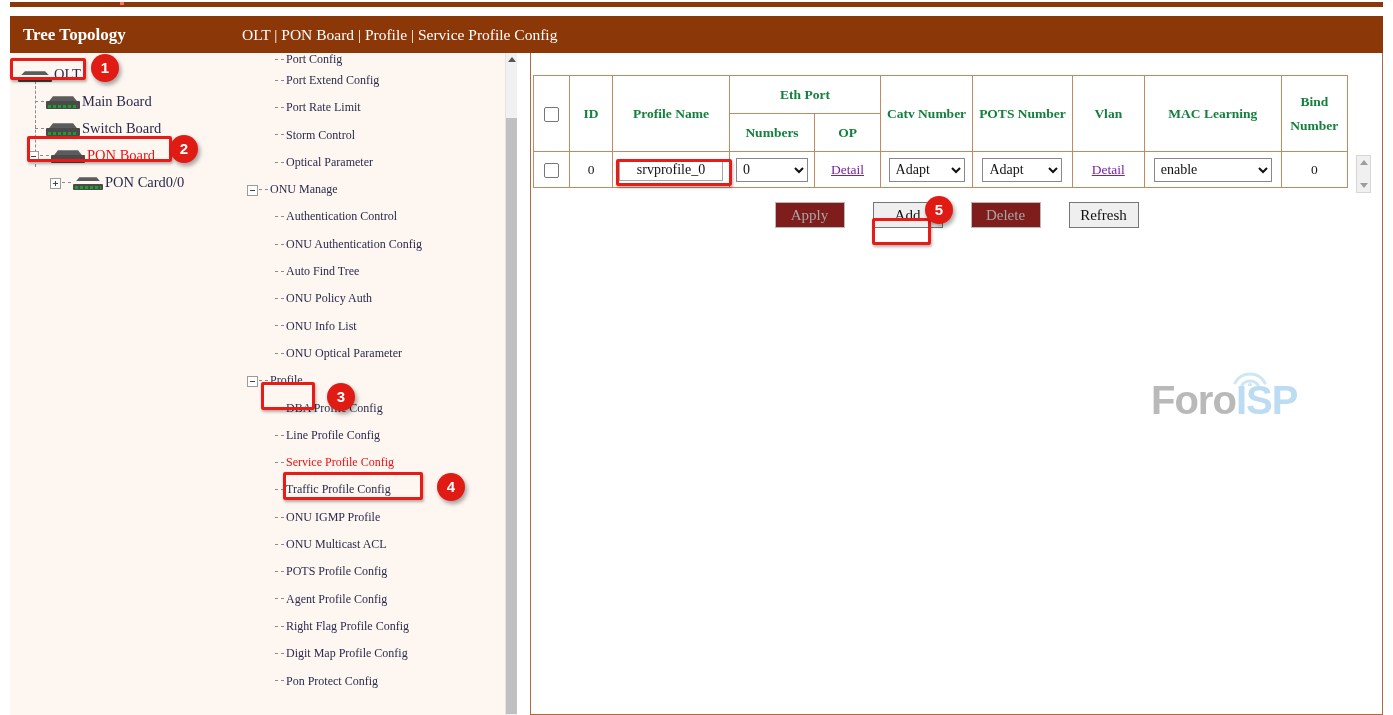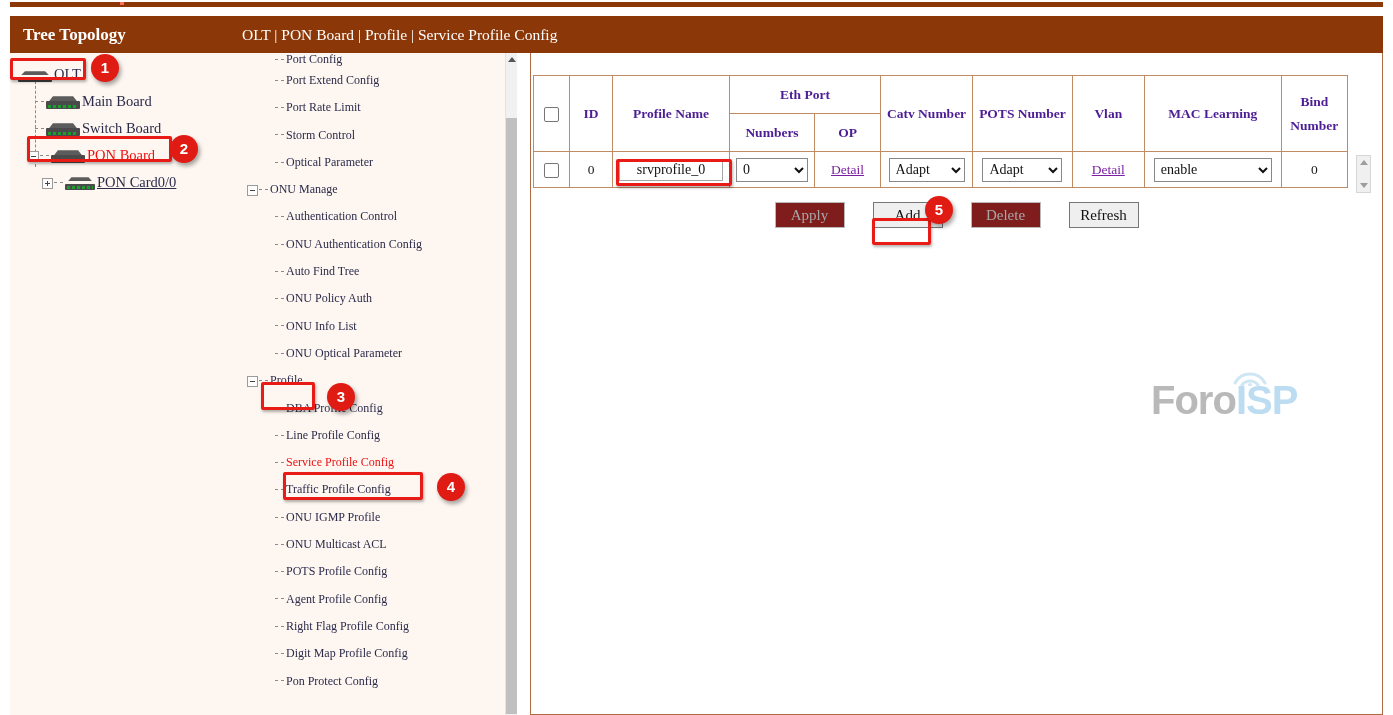--- a/index.html
+++ b/index.html
@@ -145,21 +145,21 @@
   }
 
   
   table.cfg {
     position: absolute; left: 2px; top: 22px;
     border-collapse: collapse;
     font-size: 13.5px;
   }
   table.cfg th, table.cfg td {
     border: 1px solid #c08a63; padding: 0 6px; text-align: center;
-    color: #4c1d95; font-weight: bold; white-space: nowrap;
+    color: #15803d; font-weight: bold; white-space: nowrap;
   }
   table.cfg td { color: #1a1a1a; font-weight: normal; }
   table.cfg th { height: 38px; }
   table.cfg tr.datarow td { height: 36px; background: #ffffff; }
   .cb {
     width: 15px; height: 15px; border: 1px solid #767676; border-radius: 2px;
     background: #fff; display: inline-block; vertical-align: middle; cursor: pointer;
   }
   input.txt {
     width: 104px; height: 22px; font-family: "Liberation Serif", serif;
@@ -239,21 +239,21 @@
           <span class="body"></span><span class="lid"></span><span class="led"></span>
         </span><span class="tlabel">Switch Board</span>
       </div>
 
       <div class="tnode sel" style="padding-left:18px;">
         <span class="expander"></span><span class="dashline"></span><span class="dev dotted">
           <span class="body"></span><span class="lid"></span><span class="led"></span>
         </span><span class="tlabel">PON Board</span>
       </div>
 
-      <div class="tnode" style="padding-left:32px;text-decoration:underline;">
+      <div class="tnode" style="padding-left:40px;">
         <span class="expander plus"></span><span class="dashline"></span><span class="dev card dotted">
           <span class="body"></span><span class="lid"></span><span class="led"></span>
         </span><span class="tlabel">PON Card0/0</span>
       </div>
     </div>
   </div>
 
   <div class="content-header">
     <span>OLT | PON Board | Profile | Service Profile Config</span>
   </div>

